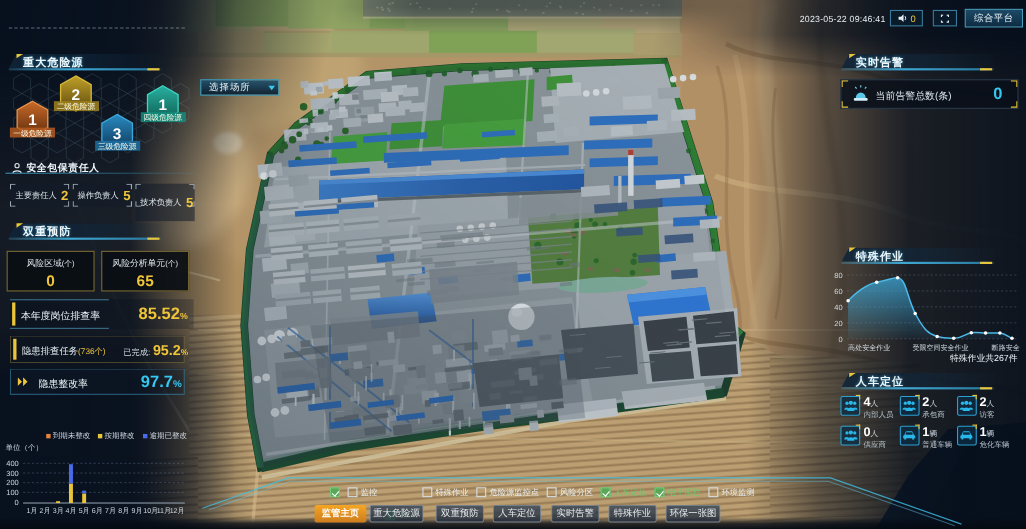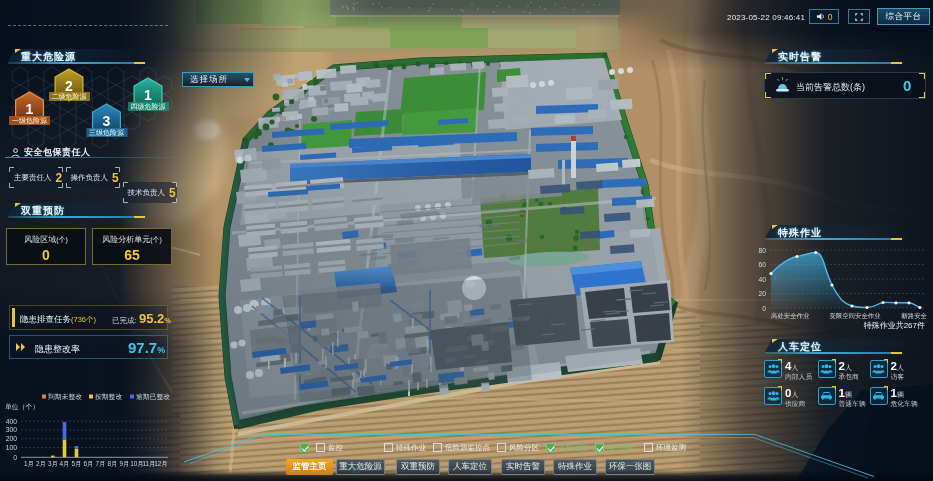--- a/index.html
+++ b/index.html
@@ -895,21 +895,21 @@
       <svg class="abs" style="left:0;top:0" width="54" height="21" viewBox="0 0 54 21" stroke="rgba(210,225,235,0.75)" stroke-width="1" fill="none">
         <path d="M0.5,5 V0.5 H5"></path>
         <path d="M49,0.5 H53.5 V5"></path>
         <path d="M53.5,16 V20.5 H49"></path>
         <path d="M5,20.5 H0.5 V16"></path>
       </svg>
 <span style="margin-left:5px;font-size:7.5px;color:#dfe8ee;">操作负责人</span>
 <span class="num-y" style="margin-left:4px;font-size:12px;">5</span>
     </div>
 
-<div class="abs" style="left:122.5px;top:167px;width:54px;height:21px;background:rgba(18,28,42,0.55);display:flex;align-items:center;margin-top:15px;">
+<div class="abs" style="left:122.5px;top:167px;width:54px;height:34px;background:rgba(18,28,42,0.55);display:flex;align-items:center;">
       <svg class="abs" style="left:0;top:0" width="54" height="21" viewBox="0 0 54 21" stroke="rgba(210,225,235,0.75)" stroke-width="1" fill="none">
         <path d="M0.5,5 V0.5 H5"></path>
         <path d="M49,0.5 H53.5 V5"></path>
         <path d="M53.5,16 V20.5 H49"></path>
         <path d="M5,20.5 H0.5 V16"></path>
       </svg>
 <span style="margin-left:5px;font-size:7.5px;color:#dfe8ee;">技术负责人</span>
 <span class="num-y" style="margin-left:4px;font-size:12px;">5</span>
     </div>
 
@@ -923,20 +923,27 @@
 <div class="abs" style="left:6px;top:228px;width:78px;height:35px;background:rgba(10,14,20,0.92);border:1px solid rgba(150,130,60,0.8);">
 <div style="text-align:center;font-size:8px;color:#dfe8ee;margin-top:5px;">风险区域<span style="font-size:7px;">(个)</span></div>
 <div class="num-y" style="text-align:center;font-size:14px;margin-top:2px;">0</div>
     </div>
 
 <div class="abs" style="left:92px;top:228px;width:78px;height:35px;background:rgba(10,14,20,0.92);border:1px solid rgba(150,130,60,0.8);">
 <div style="text-align:center;font-size:8px;color:#dfe8ee;margin-top:5px;">风险分析单元<span style="font-size:7px;">(个)</span></div>
 <div class="num-y" style="text-align:center;font-size:14px;margin-top:2px;">65</div>
     </div>
 
+<div class="abs" style="left:9px;top:272px;width:167px;height:27px;background:linear-gradient(to right,rgba(12,20,32,0.92),rgba(12,20,32,0.25));">
+<div class="abs" style="left:2px;top:3px;width:2.5px;height:21px;background:#e8c53a;"></div>
+<div class="abs" style="left:0;top:0;width:90px;height:1px;background:rgba(90,170,210,0.6);"></div>
+<div class="abs" style="left:0;bottom:0;width:90px;height:1px;background:rgba(90,170,210,0.6);"></div>
+<span class="abs" style="left:10px;top:9px;font-size:9px;color:#eef6fa;">本年度岗位排查率</span>
+<span class="abs num-y" style="left:117px;top:5px;font-size:15px;">85.52<span style="font-size:8px;">%</span></span>
+    </div>
 
 <div class="abs" style="left:9px;top:305px;width:159px;height:25px;background:linear-gradient(to right,rgba(12,20,32,0.92),rgba(12,20,32,0.3));box-shadow:inset 0 0 0 1px rgba(190,160,70,0.35);">
 <div class="abs" style="left:3px;top:3px;width:2.5px;height:19px;background:#e8c53a;"></div>
 <span class="abs" style="left:11px;top:9px;font-size:8.5px;color:#eef6fa;">隐患排查任务<span style="color:#f0c53a;font-size:7.5px;">(736个)</span></span>
 <span class="abs" style="left:103px;top:11px;font-size:7.5px;color:#cfd8e0;">已完成:</span>
 <span class="abs num-y" style="left:130px;top:6px;font-size:13px;">95.2<span style="font-size:7.5px;">%</span></span>
     </div>
 
 <div class="abs" style="left:9px;top:335px;width:159px;height:24px;background:linear-gradient(to right,rgba(12,22,36,0.85),rgba(12,22,36,0.25));box-shadow:inset 0 0 0 1px rgba(60,150,190,0.5);">
 <svg class="abs" style="left:7px;top:8px" width="13" height="8" viewBox="0 0 13 8">

